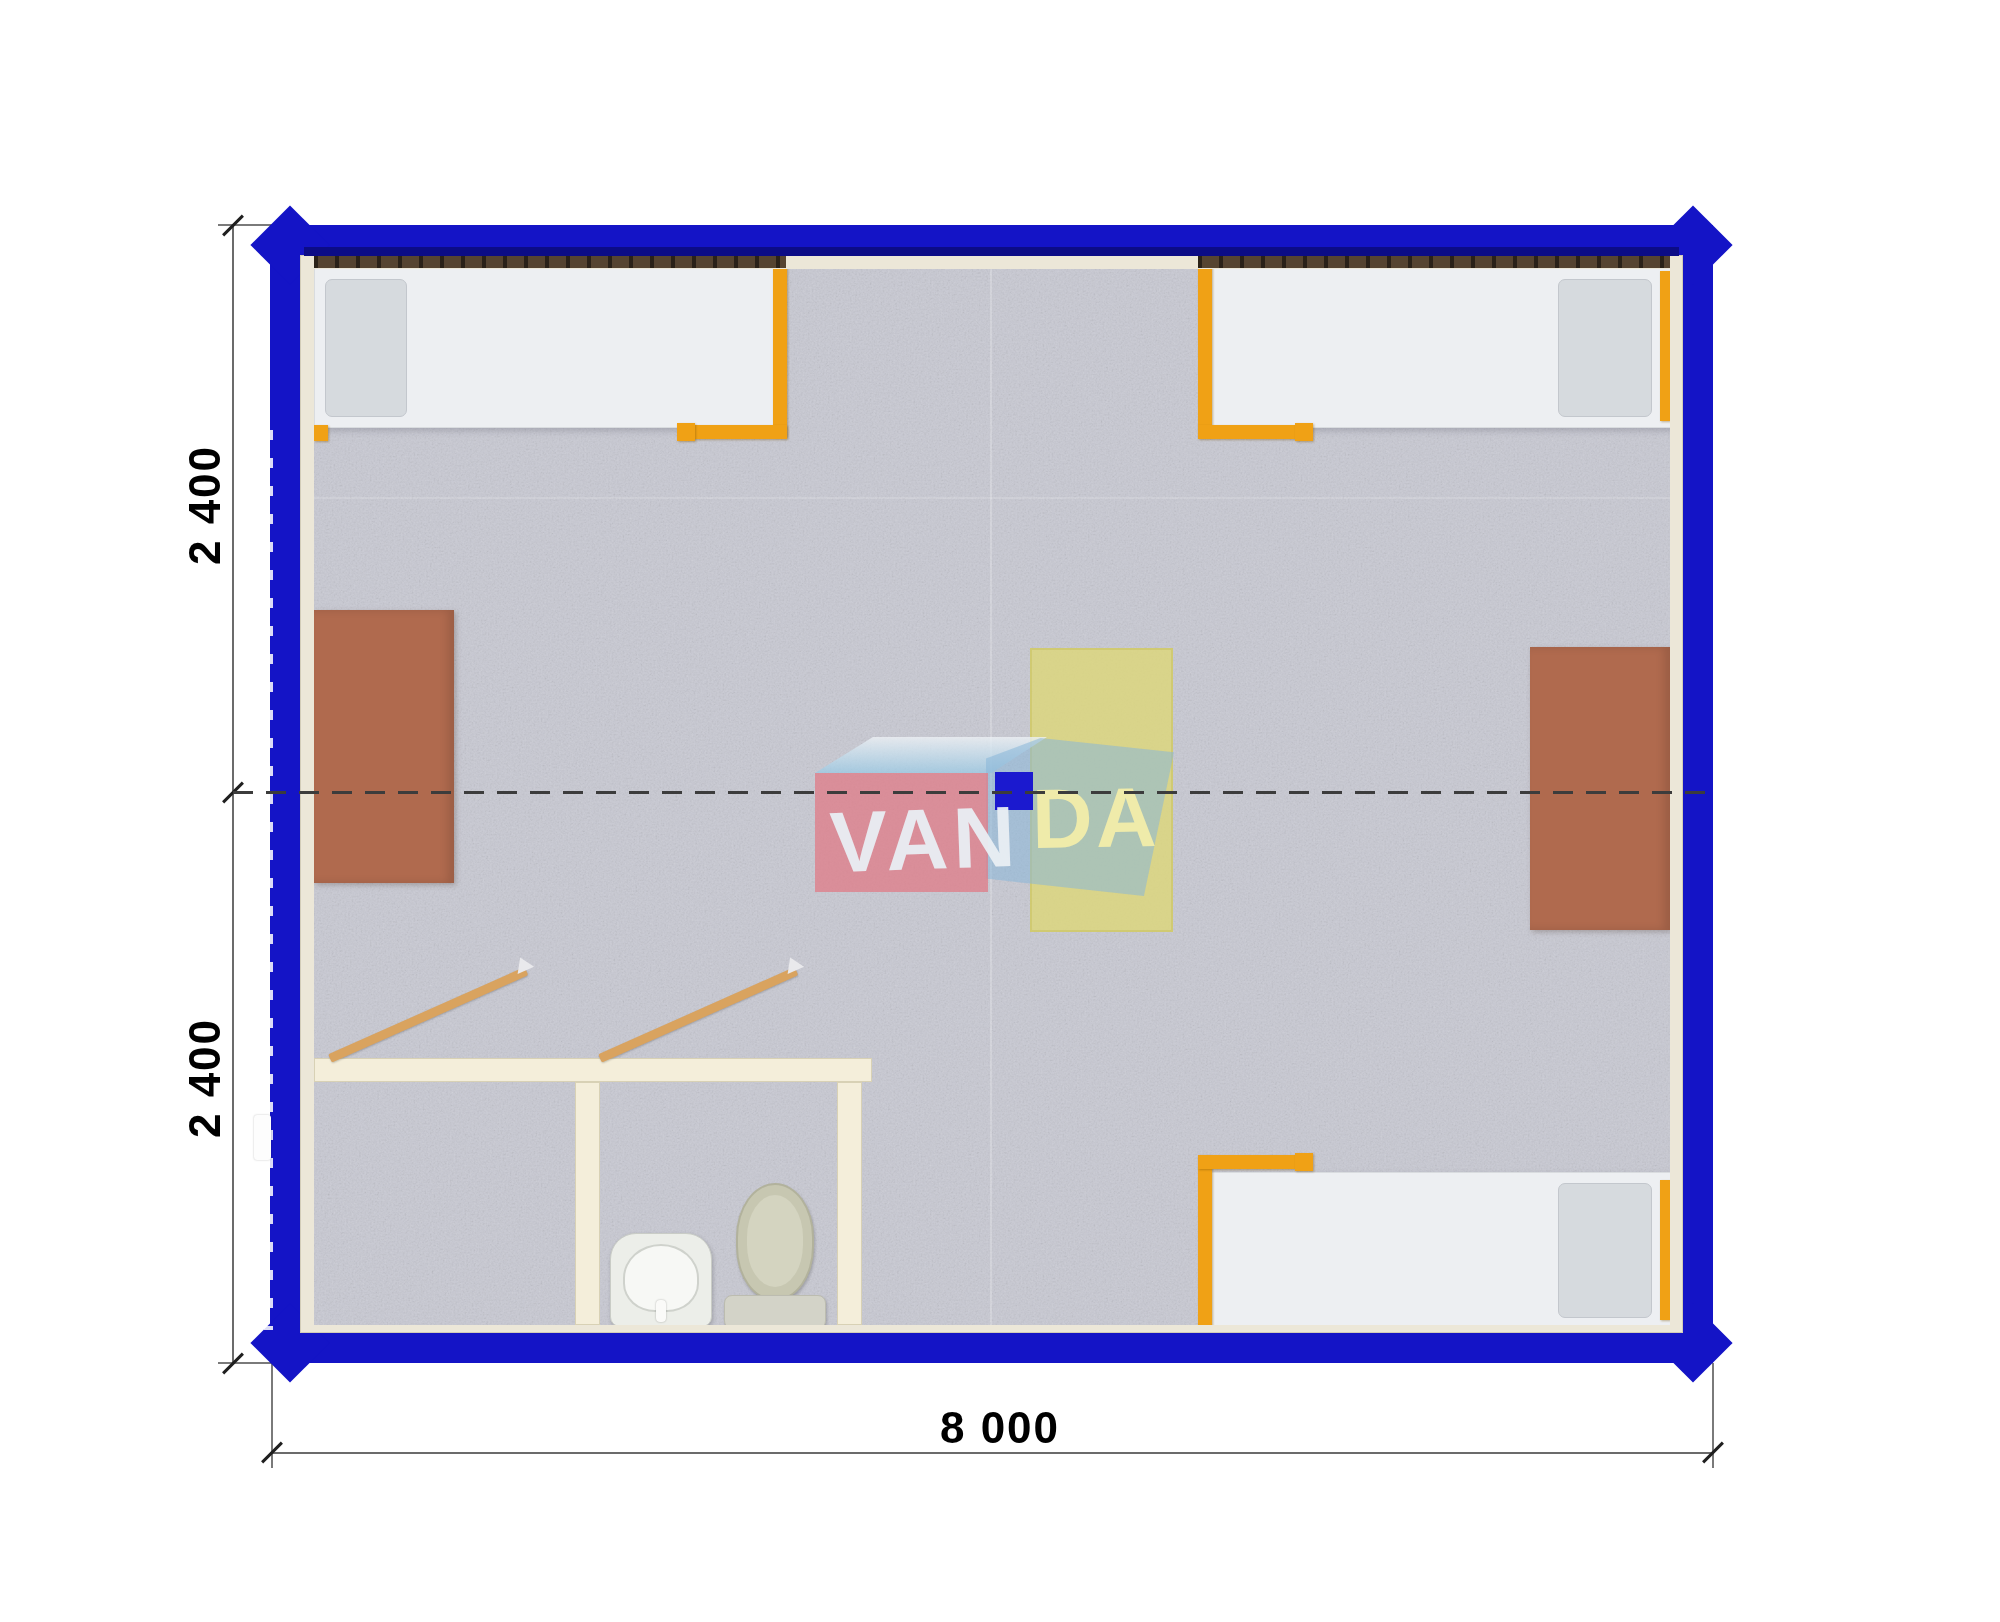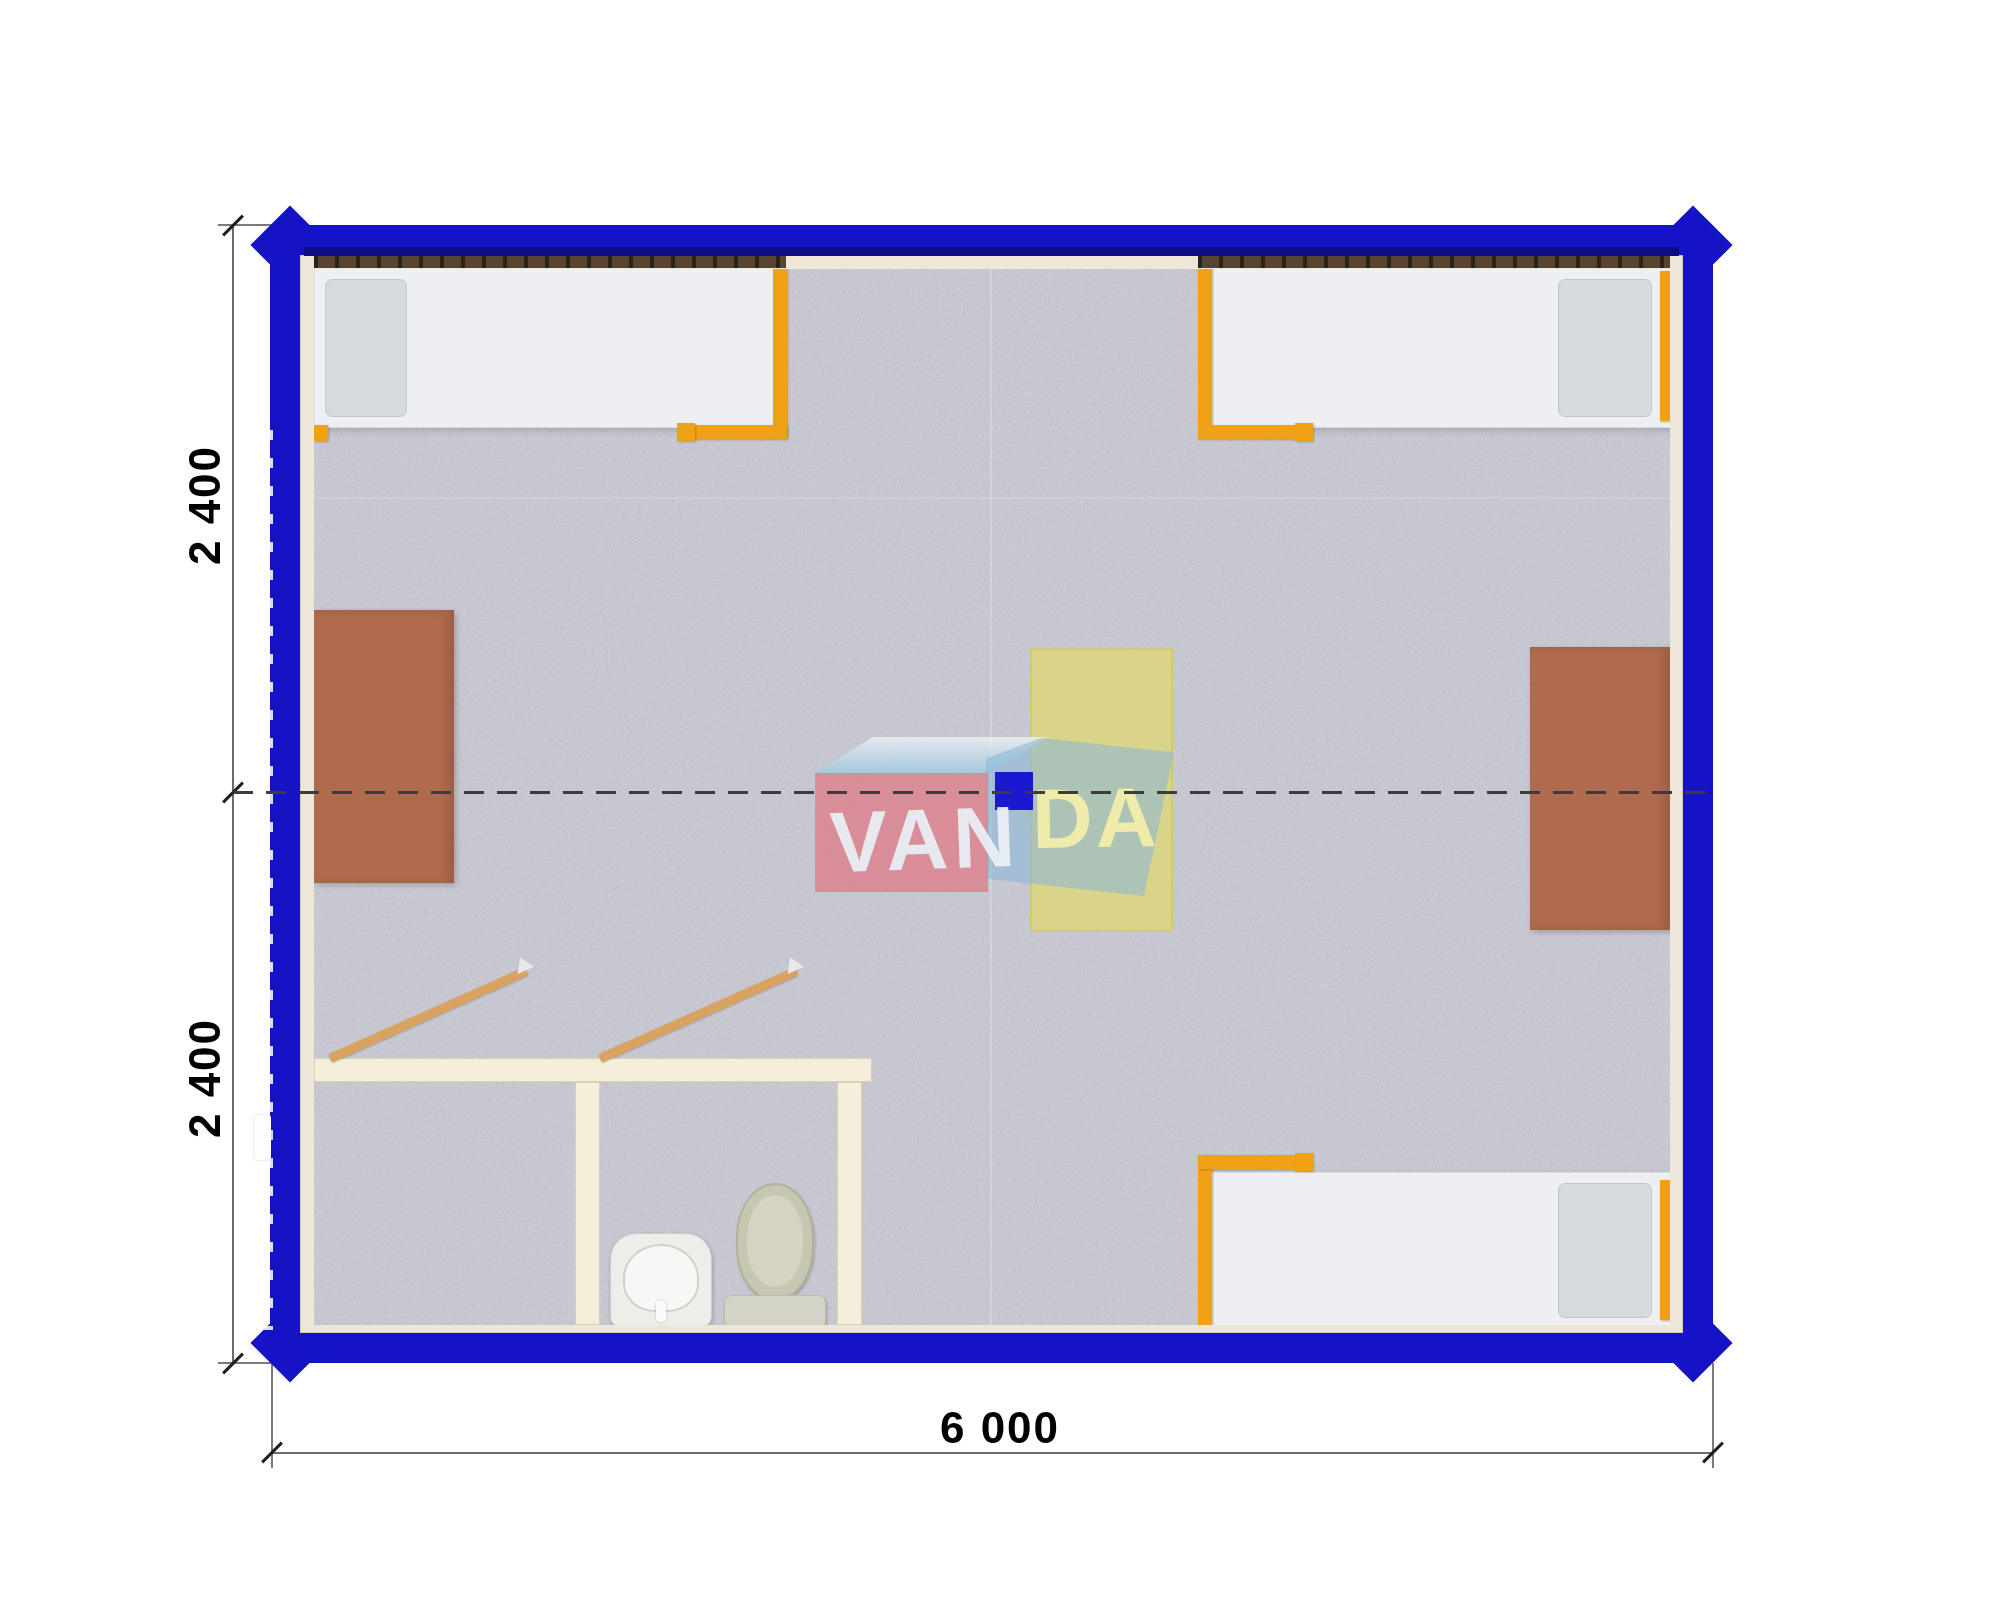--- a/index.html
+++ b/index.html
@@ -84,21 +84,21 @@
   <div class="dim-tick" style="left:219px;top:791px;"></div>
   <div class="dim-tick" style="left:219px;top:1362px;"></div>
   <div class="dim-label rot" style="left:205px;top:505px;">2 400</div>
   <div class="dim-label rot" style="left:205px;top:1078px;">2 400</div>
 
   <div class="dim-line" style="left:270px;top:1452px;width:1444px;height:2px;"></div>
   <div class="dim-stub" style="left:271px;top:1363px;width:2px;height:105px;"></div>
   <div class="dim-stub" style="left:1712px;top:1363px;width:2px;height:105px;"></div>
   <div class="dim-tick" style="left:258px;top:1451px;"></div>
   <div class="dim-tick" style="left:1699px;top:1451px;"></div>
-  <div class="dim-label hor" style="left:1000px;top:1428px;">6 000</div>
+  <div class="dim-label hor" style="left:1000px;top:1428px;">8 000</div>
 
   <div class="building">
     <div class="corner tl"></div>
     <div class="corner tr"></div>
     <div class="corner bl"></div>
     <div class="corner br"></div>
 
     <div class="lining"></div>
     <div class="navy-strip"></div>
     <div class="wall-dashes"></div>

